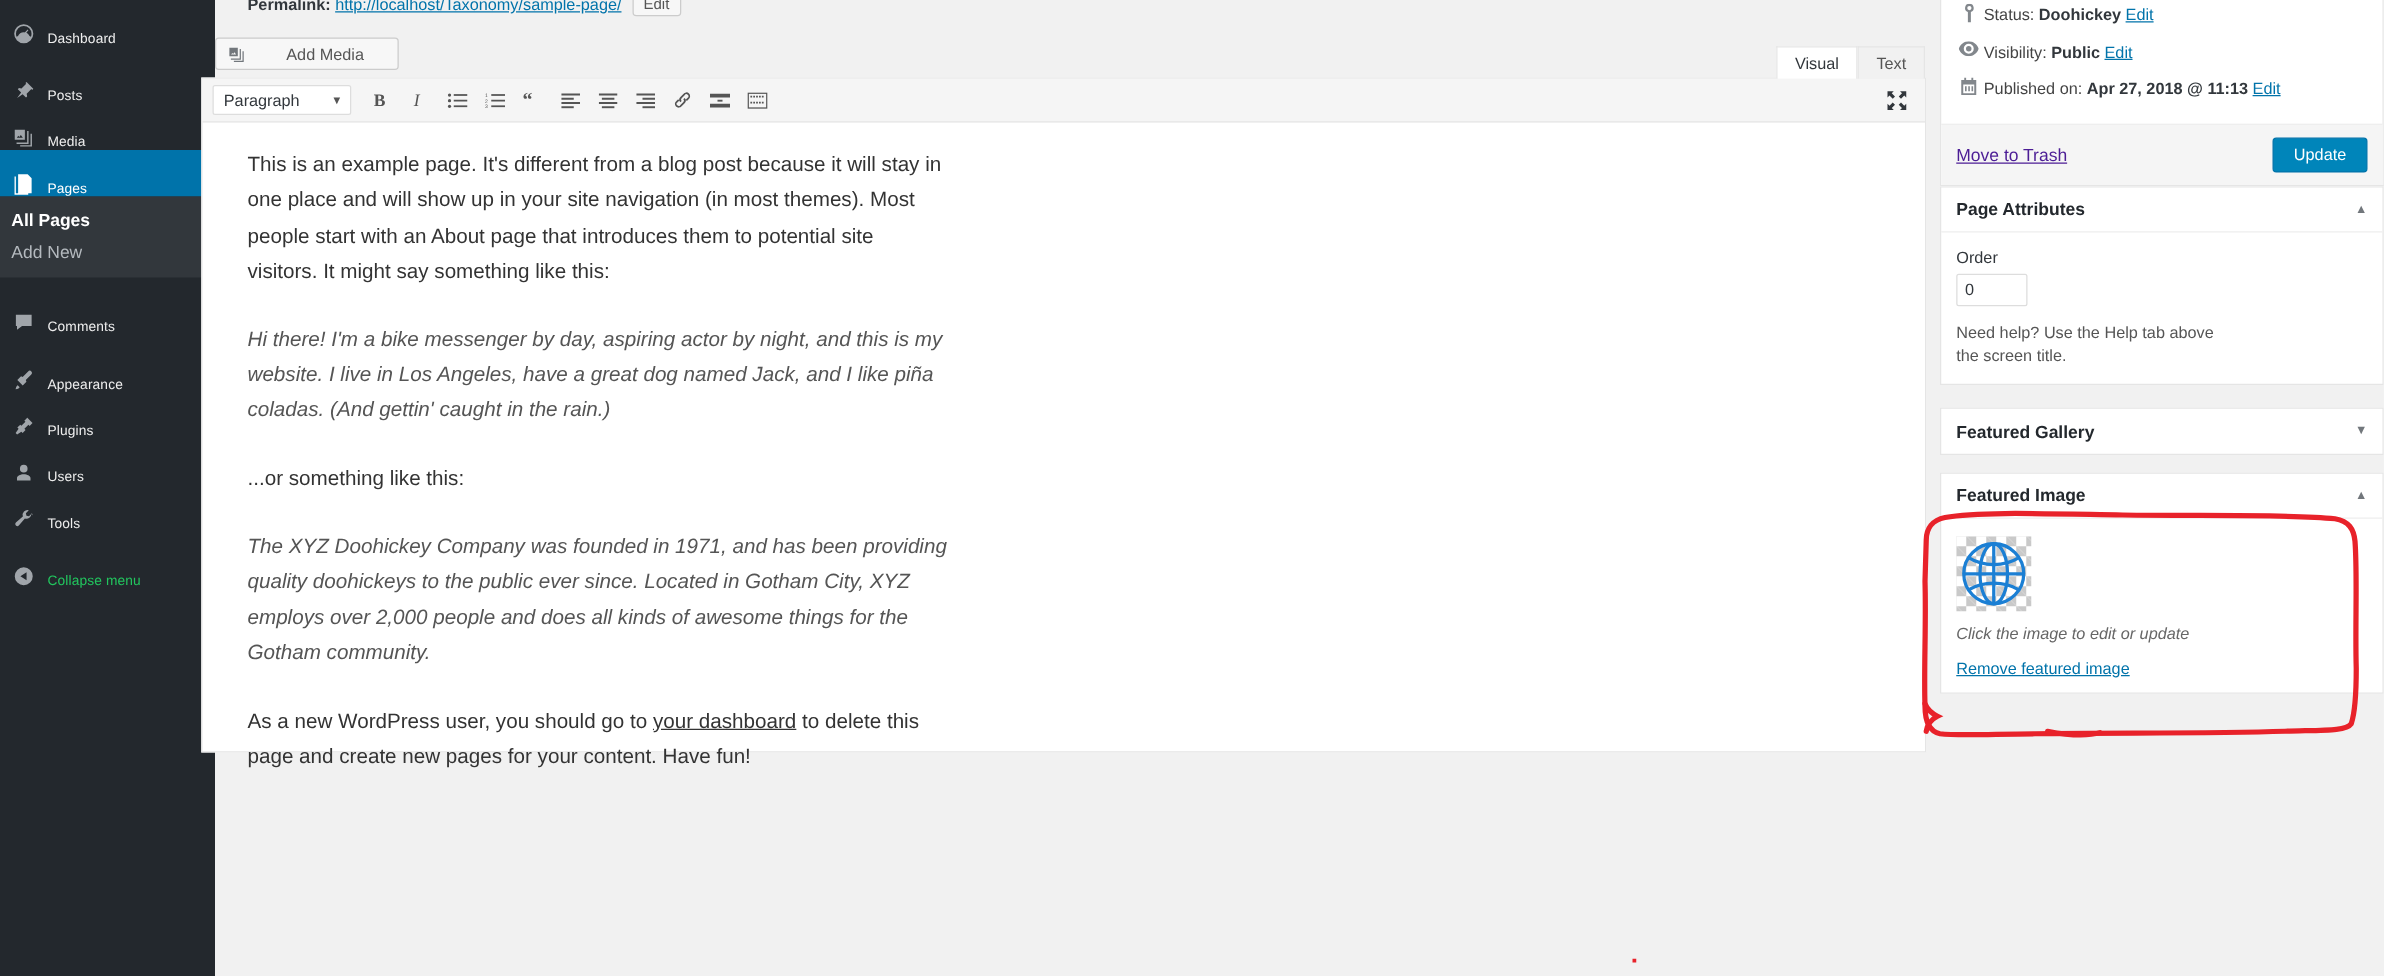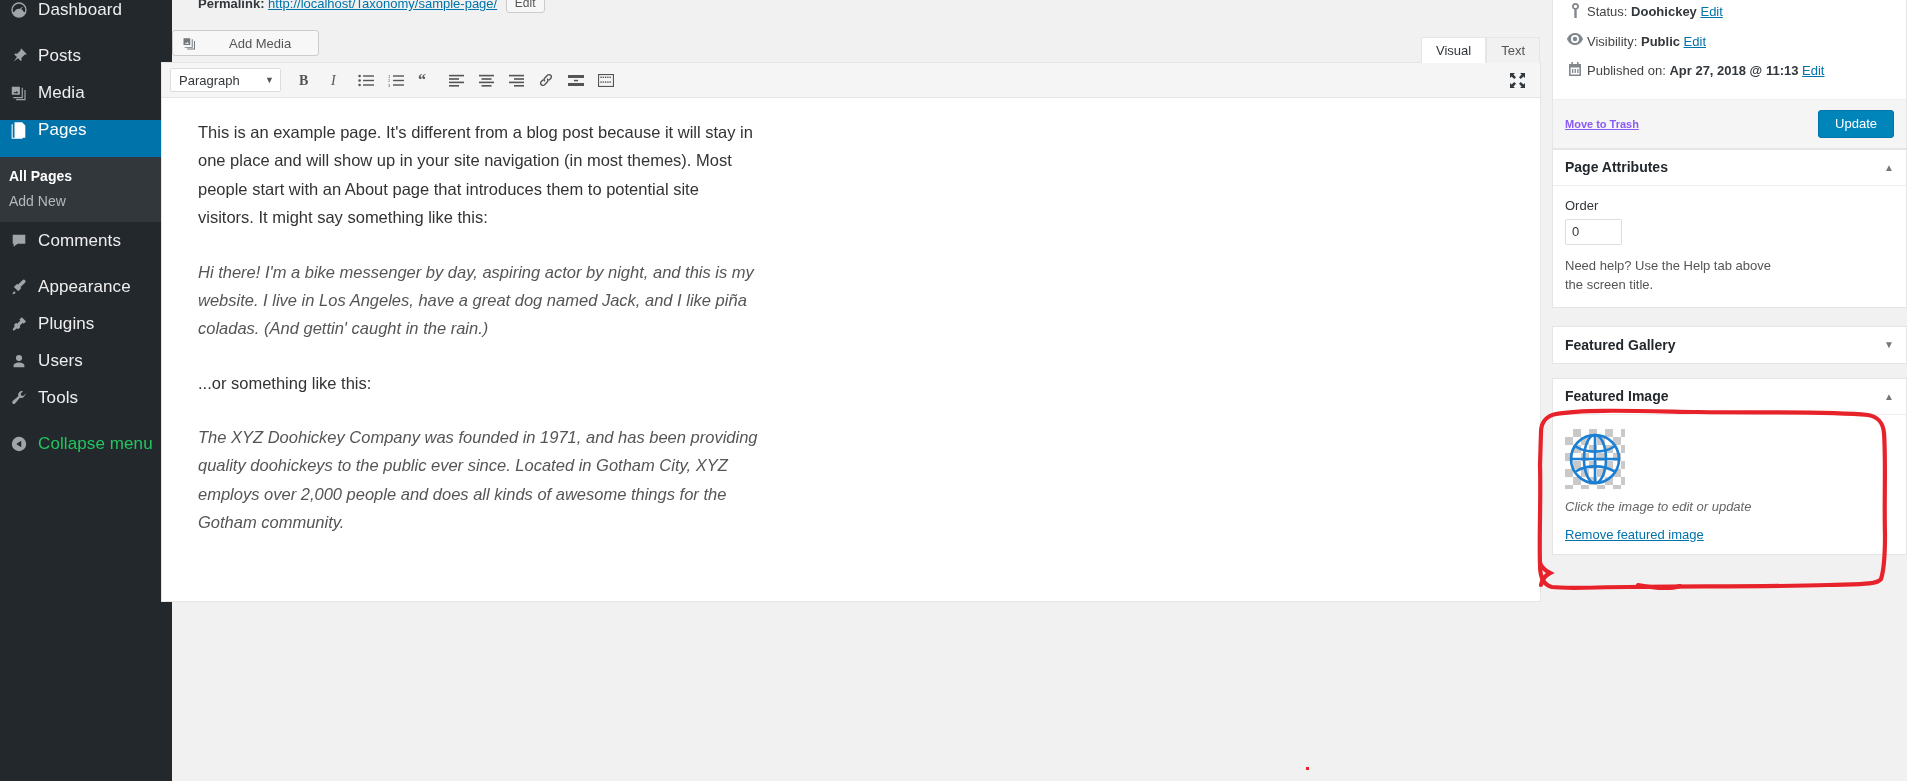--- a/index.html
+++ b/index.html
@@ -16,24 +16,24 @@
 
   
   #adminmenu {
     position: absolute; left: 0; top: 0;
     width: 172px; height: 781px;
     background: #23282d;
     color: #eee;
   }
   .menu-item {
     position: relative;
-    display: flex; align-items: flex-start;
+    display: flex; align-items: flex-end;
     height: 37px;
     padding-left: 9px;
-    font-size: 17px;
+    font-size: 11px;
     color: #eee;
     cursor: pointer;
     white-space: nowrap;
   }
   .menu-item .mi-label { margin-left: 9px; letter-spacing: .1px; }
   .menu-item.current {
     background: #0073aa;
     color: #fff;
     font-weight: 400;
   }
@@ -223,21 +223,21 @@
   .misc-row .mr-icon svg { fill: #82878c; }
   .misc-row .mr-text { margin-left: 2px; }
   .misc-row b { font-weight: bold; color: #32373c; }
   a.wplink { color: #0073aa; text-decoration: underline; cursor: pointer; }
   #major-actions {
     display: flex; align-items: center; justify-content: space-between;
     background: #f5f5f5;
     border-top: 1px solid #eee;
     padding: 10px 12px;
   }
-  a.trash-link { color: #8b5cf6; text-decoration: underline; font-size: 11px; cursor: pointer; font-weight: bold; }
+  a.trash-link { color: #4c1d95; text-decoration: underline; font-size: 14px; cursor: pointer; }
   #update-btn {
     background: #0085ba;
     border: 1px solid #0073aa;
     border-radius: 3px;
     color: #fff;
     font-size: 13px;
     font-weight: normal;
     padding: 5px 16px 6px;
     cursor: pointer;
   }
@@ -536,20 +536,23 @@
               <path d="M1 1h5L4.4 2.6 7 5.2 5.2 7 2.6 4.4 1 6V1zm15 0v5l-1.6-1.6L11.8 7 10 5.2l2.6-2.6L11 1h5zM1 16v-5l1.6 1.6L5.2 10 7 11.8l-2.6 2.6L6 16H1zm15 0h-5l1.6-1.6L10 11.8 11.8 10l2.6 2.6L16 11v5z" fill="#32373c"></path>
             </svg>
         </div>
       </div>
 
       <div id="editor-content">
         <p>This is an example page. It's different from a blog post because it will stay in one place and will show up in your site navigation (in most themes). Most people start with an About page that introduces them to potential site visitors. It might say something like this:</p>
         <p class="italic">Hi there! I'm a bike messenger by day, aspiring actor by night, and this is my website. I live in Los Angeles, have a great dog named Jack, and I like piña coladas. (And gettin' caught in the rain.)</p>
         <p>...or something like this:</p>
         <p class="italic">The XYZ Doohickey Company was founded in 1971, and has been providing quality doohickeys to the public ever since. Located in Gotham City, XYZ employs over 2,000 people and does all kinds of awesome things for the Gotham community.</p>
+        <p>
+          <span>As a new WordPress user, you should go to </span><a class="inline-link">your dashboard</a><span> to delete this page and create new pages for your content. Have fun!</span>
+        </p>
       </div>
     </div>
 
     <div id="postbox-container">
 
       <div id="publish-box">
 
         <div id="misc-pub">
           <div class="misc-row">
             <span class="mr-icon">

